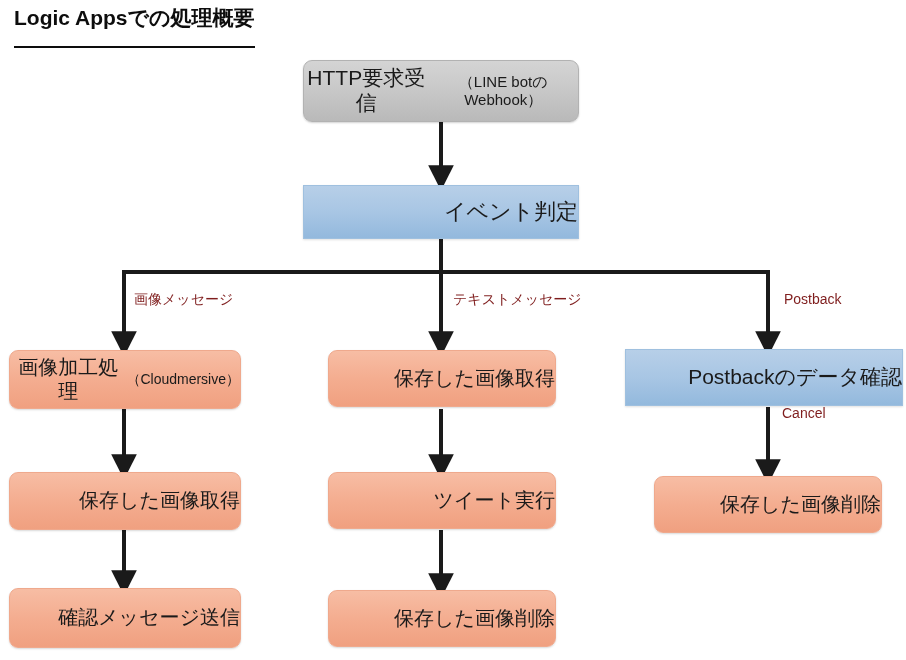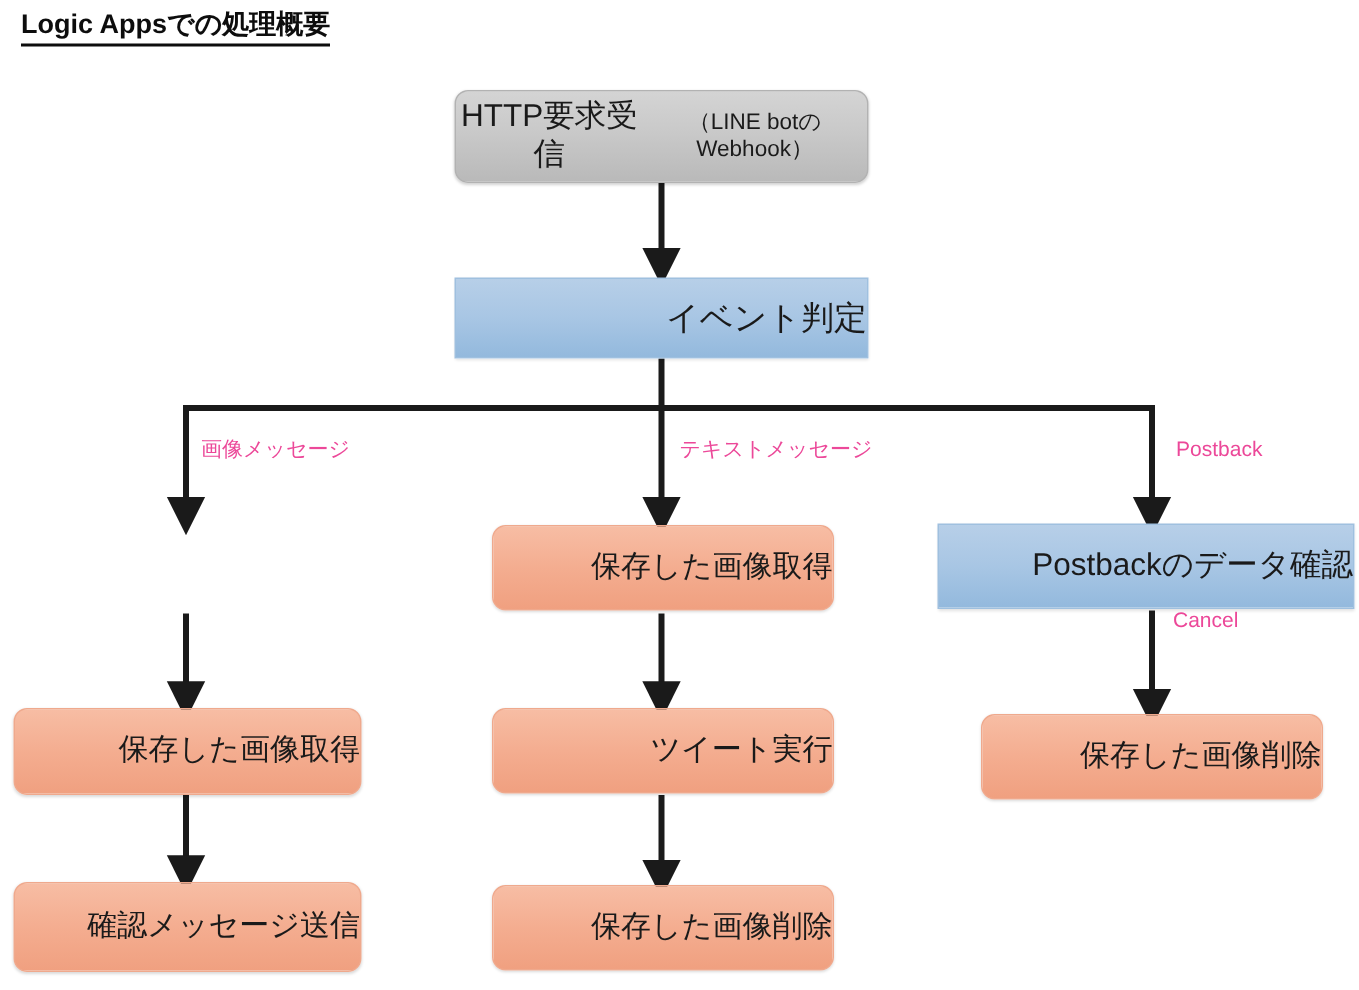--- a/index.html
+++ b/index.html
@@ -24,26 +24,26 @@
     position: absolute;
     left: 0; top: 0;
     width: 906px;
     height: 660px;
     pointer-events: none;
   }
   .title {
     position: absolute;
     left: 14px;
     top: 5px;
-    font-size: 18px;
+    font-size: 21px;
     font-weight: bold;
     color: #0d0d0d;
     letter-spacing: 0px;
     border-bottom: 2px solid #0d0d0d;
-    padding-bottom: 1px;
+    padding-bottom: 15px;
     line-height: 1.25;
     white-space: nowrap;
   }
   .node {
     position: absolute;
     box-sizing: border-box;
     display: flex;
     flex-direction: row;
     align-items: center;
     justify-content: flex-end;
@@ -69,21 +69,21 @@
   .node-salmon {
     background: linear-gradient(180deg, #f7bda4 0%, #f4ad90 50%, #f0a080 100%);
     border: 1px solid #efa98d;
     border-radius: 9px;
     box-shadow: 0 1px 2px rgba(0,0,0,0.15);
   }
 
   .edge-label {
     position: absolute;
     font-size: 14px;
-    color: #ec4899;
+    color: #7f1d1d;
     white-space: nowrap;
     font-family: "Liberation Sans", sans-serif;
   }
 </style>
 </head>
 <body>
 
 <div id="canvas">
 
   <div class="title">Logic Appsでの処理概要</div>
@@ -124,20 +124,24 @@
 
   <div class="node node-gray" style="left:303px; top:60px; width:276px; height:62px; font-size:21px;">
     <span class="l1">HTTP要求受信</span>
     <span class="l2" style="font-size:15px;">（LINE botのWebhook）</span>
   </div>
 
   <div class="node node-blue" style="left:303px; top:185px; width:276px; height:54px; font-size:22px;padding-left:48px;">
     <span class="l1">イベント判定</span>
   </div>
 
+  <div class="node node-salmon" style="left:9px; top:350px; width:232px; height:59px; font-size:20px;">
+    <span class="l1">画像加工処理</span>
+    <span class="l2" style="font-size:14px;">（Cloudmersive）</span>
+  </div>
 
   <div class="node node-salmon" style="left:9px; top:472px; width:232px; height:58px; font-size:20px;">
     <span class="l1">保存した画像取得</span>
   </div>
 
   <div class="node node-salmon" style="left:9px; top:588px; width:232px; height:60px; font-size:20px;">
     <span class="l1">確認メッセージ</span>
     <span class="l2">送信</span>
   </div>
 

